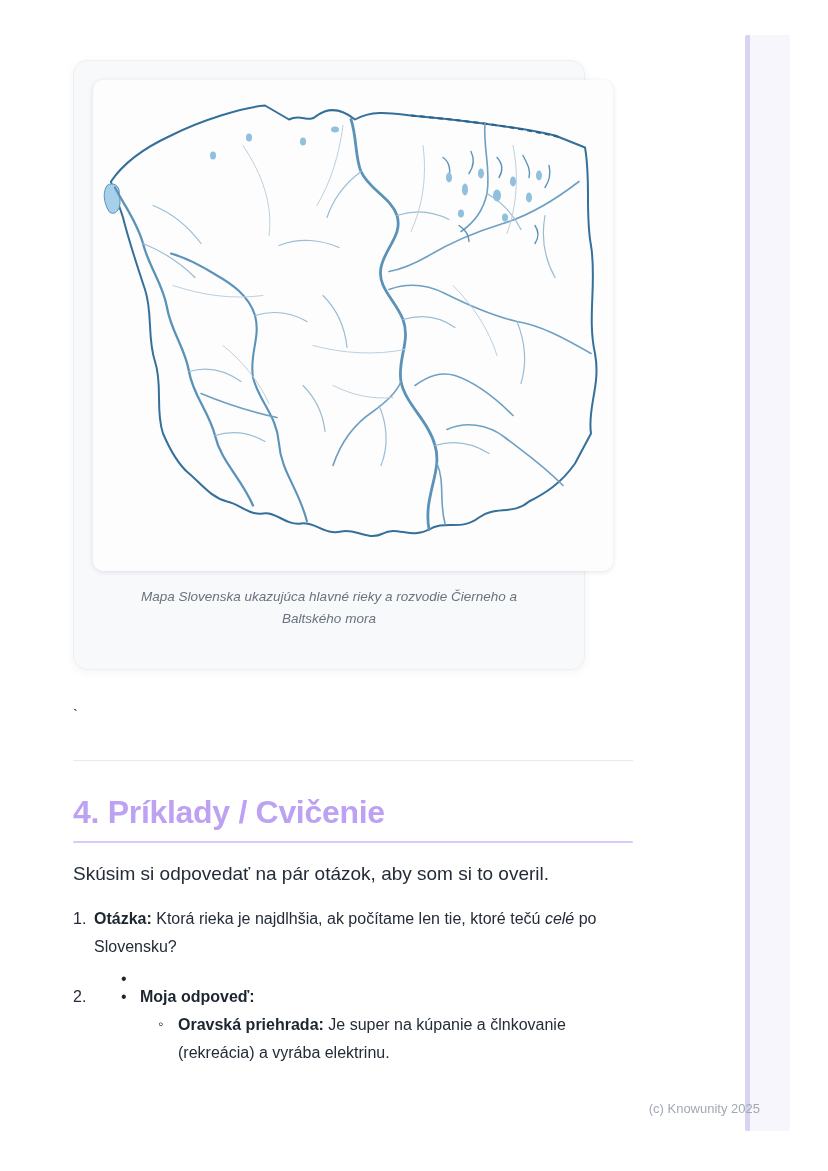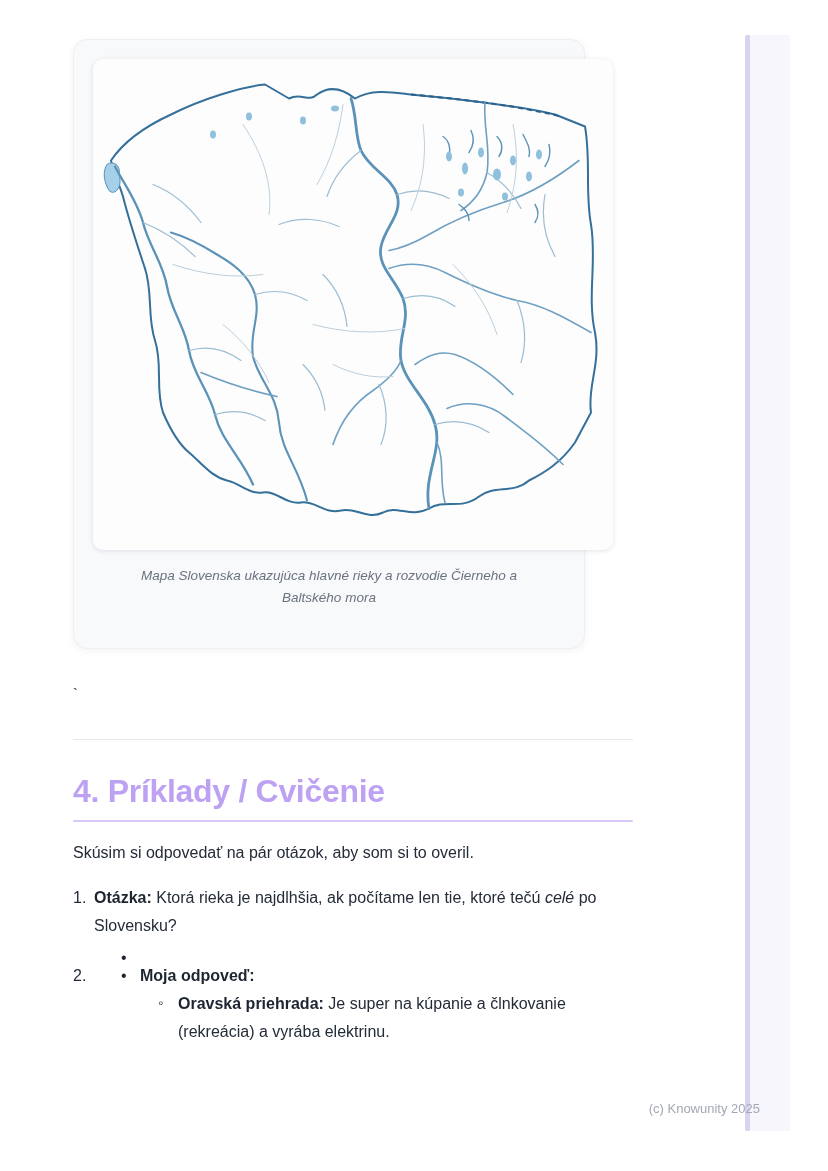--- a/index.html
+++ b/index.html
@@ -7,38 +7,38 @@
     font-family: "Liberation Sans", sans-serif; color: #242c38; }
   .page { position: relative; width: 828px; height: 1171px; background: #ffffff; }
 
   
   .side-strip { position: absolute; left: 745px; top: 35px; width: 45px; height: 1096px;
     background: #f7f6fc; border-left: 5px solid #d7d3f0; border-radius: 2px; }
 
   .content { position: absolute; left: 73px; top: 0; width: 560px; }
 
   
-  .figure-card { margin-top: 39px; width: 512px; height: 610px; background: #f8f9fb;
+  .figure-card { margin-top: 60px; width: 512px; height: 610px; background: #f8f9fb;
     border: 1px solid #edeff3; border-radius: 14px; padding: 19px;
     box-shadow: 0 2px 8px rgba(25,35,55,0.05); }
   .map-panel { width: 520px; height: 491px; margin: 0 auto; background: #fdfdfe;
     border-radius: 10px; box-shadow: 0 1px 5px rgba(25,35,55,0.12); overflow: hidden; }
   .map-panel svg { display: block; width: 100%; height: 100%; }
   .figure-caption { margin: 15px 26px 0; text-align: center; font-style: italic;
     font-size: 13.5px; line-height: 1.62; color: #69727f; }
 
   .stray { margin-top: 34px; font-size: 15px; line-height: 22px; color: #1a2230; }
 
   .divider { margin-top: 34px; height: 1px; background: #e7e9ed; }
 
   .section-heading { margin-top: 34px; font-size: 32px; line-height: 34px; font-weight: 700;
     letter-spacing: -0.3px; color: #bda1f2; }
   .heading-underline { margin-top: 12px; height: 2px; background: #dac8f6; border-radius: 1px; }
 
-  .intro { margin-top: 18px; font-size: 16px; line-height: 26px; color: #242c38; }
+  .intro { margin-top: 18px; font-size: 19px; line-height: 26px; color: #242c38; }
 
   ol.exercises { margin-top: 18px; list-style: none; }
   ol.exercises > li { position: relative; padding-left: 21px; font-size: 16px; line-height: 28px; }
   ol.exercises > li + li { margin-top: 22px; }
   .num-marker { position: absolute; left: 0; top: 0; }
   b, strong { font-weight: 700; color: #1d2530; text-align: center; }
   em { font-style: italic; }
 
   ul.answers { list-style: none; margin: 4px 0 0 27px; }
   ul.answers > li { position: relative; padding-left: 19px; font-size: 16px; line-height: 28px; }

